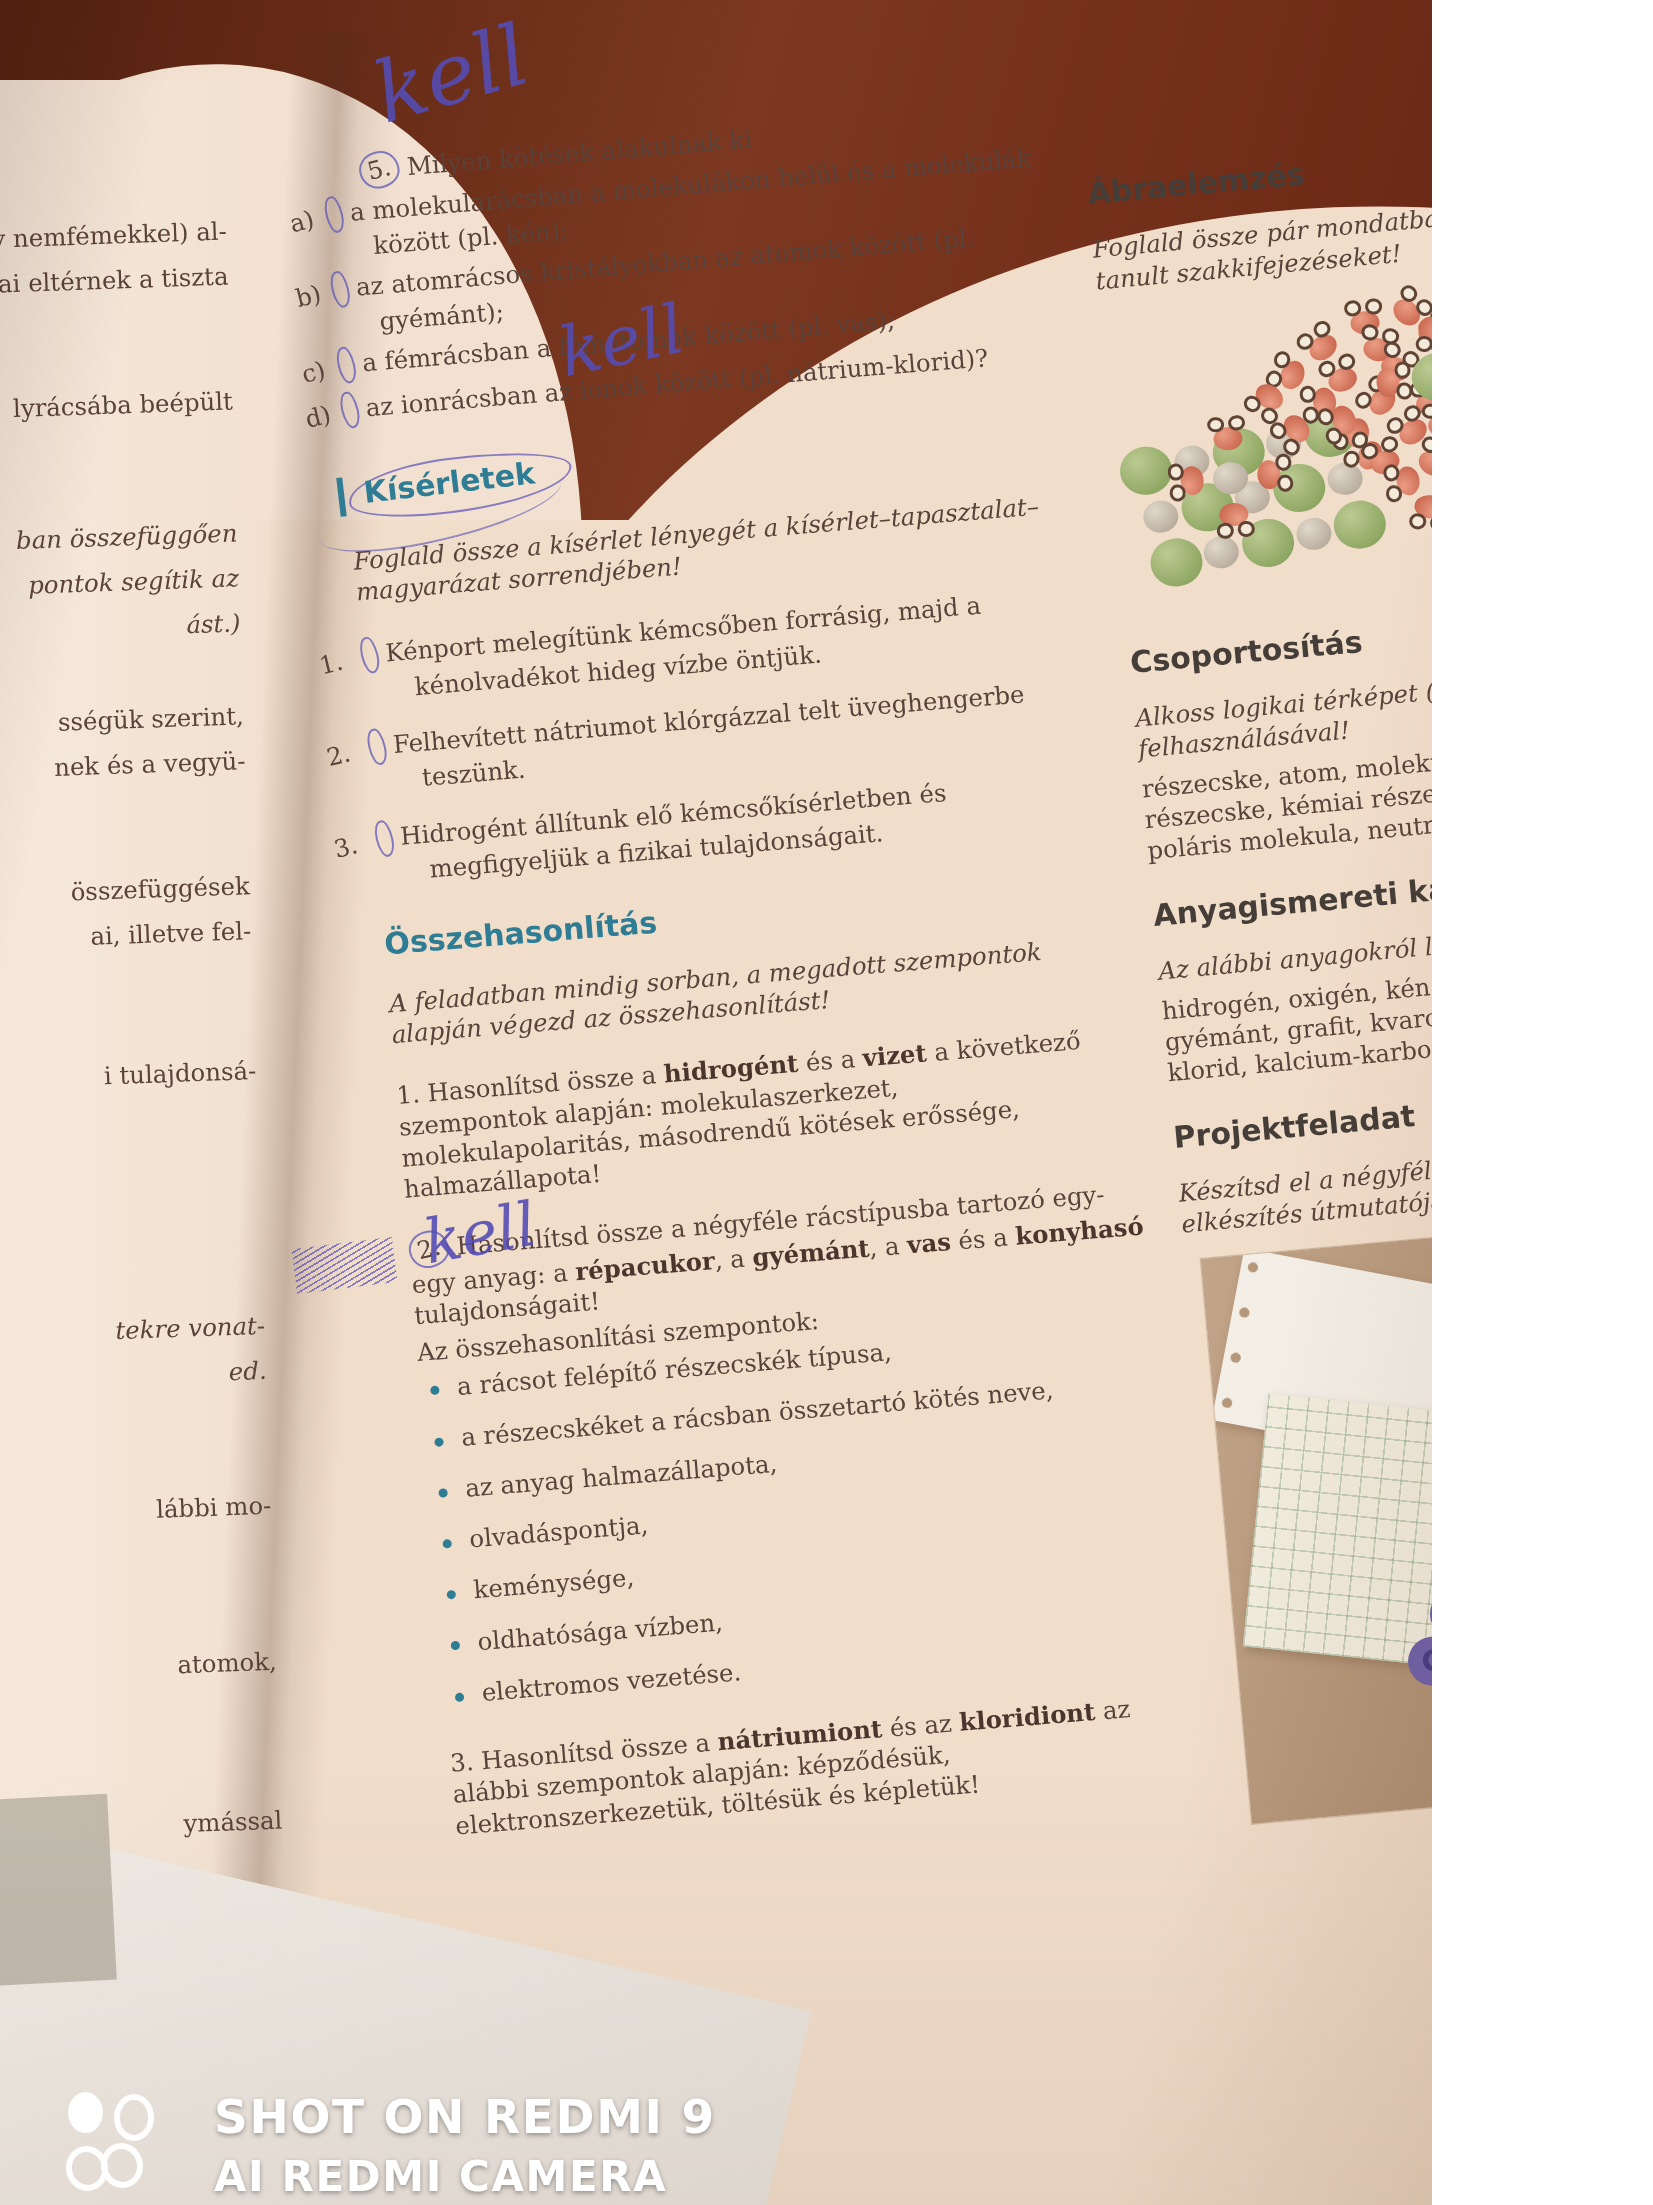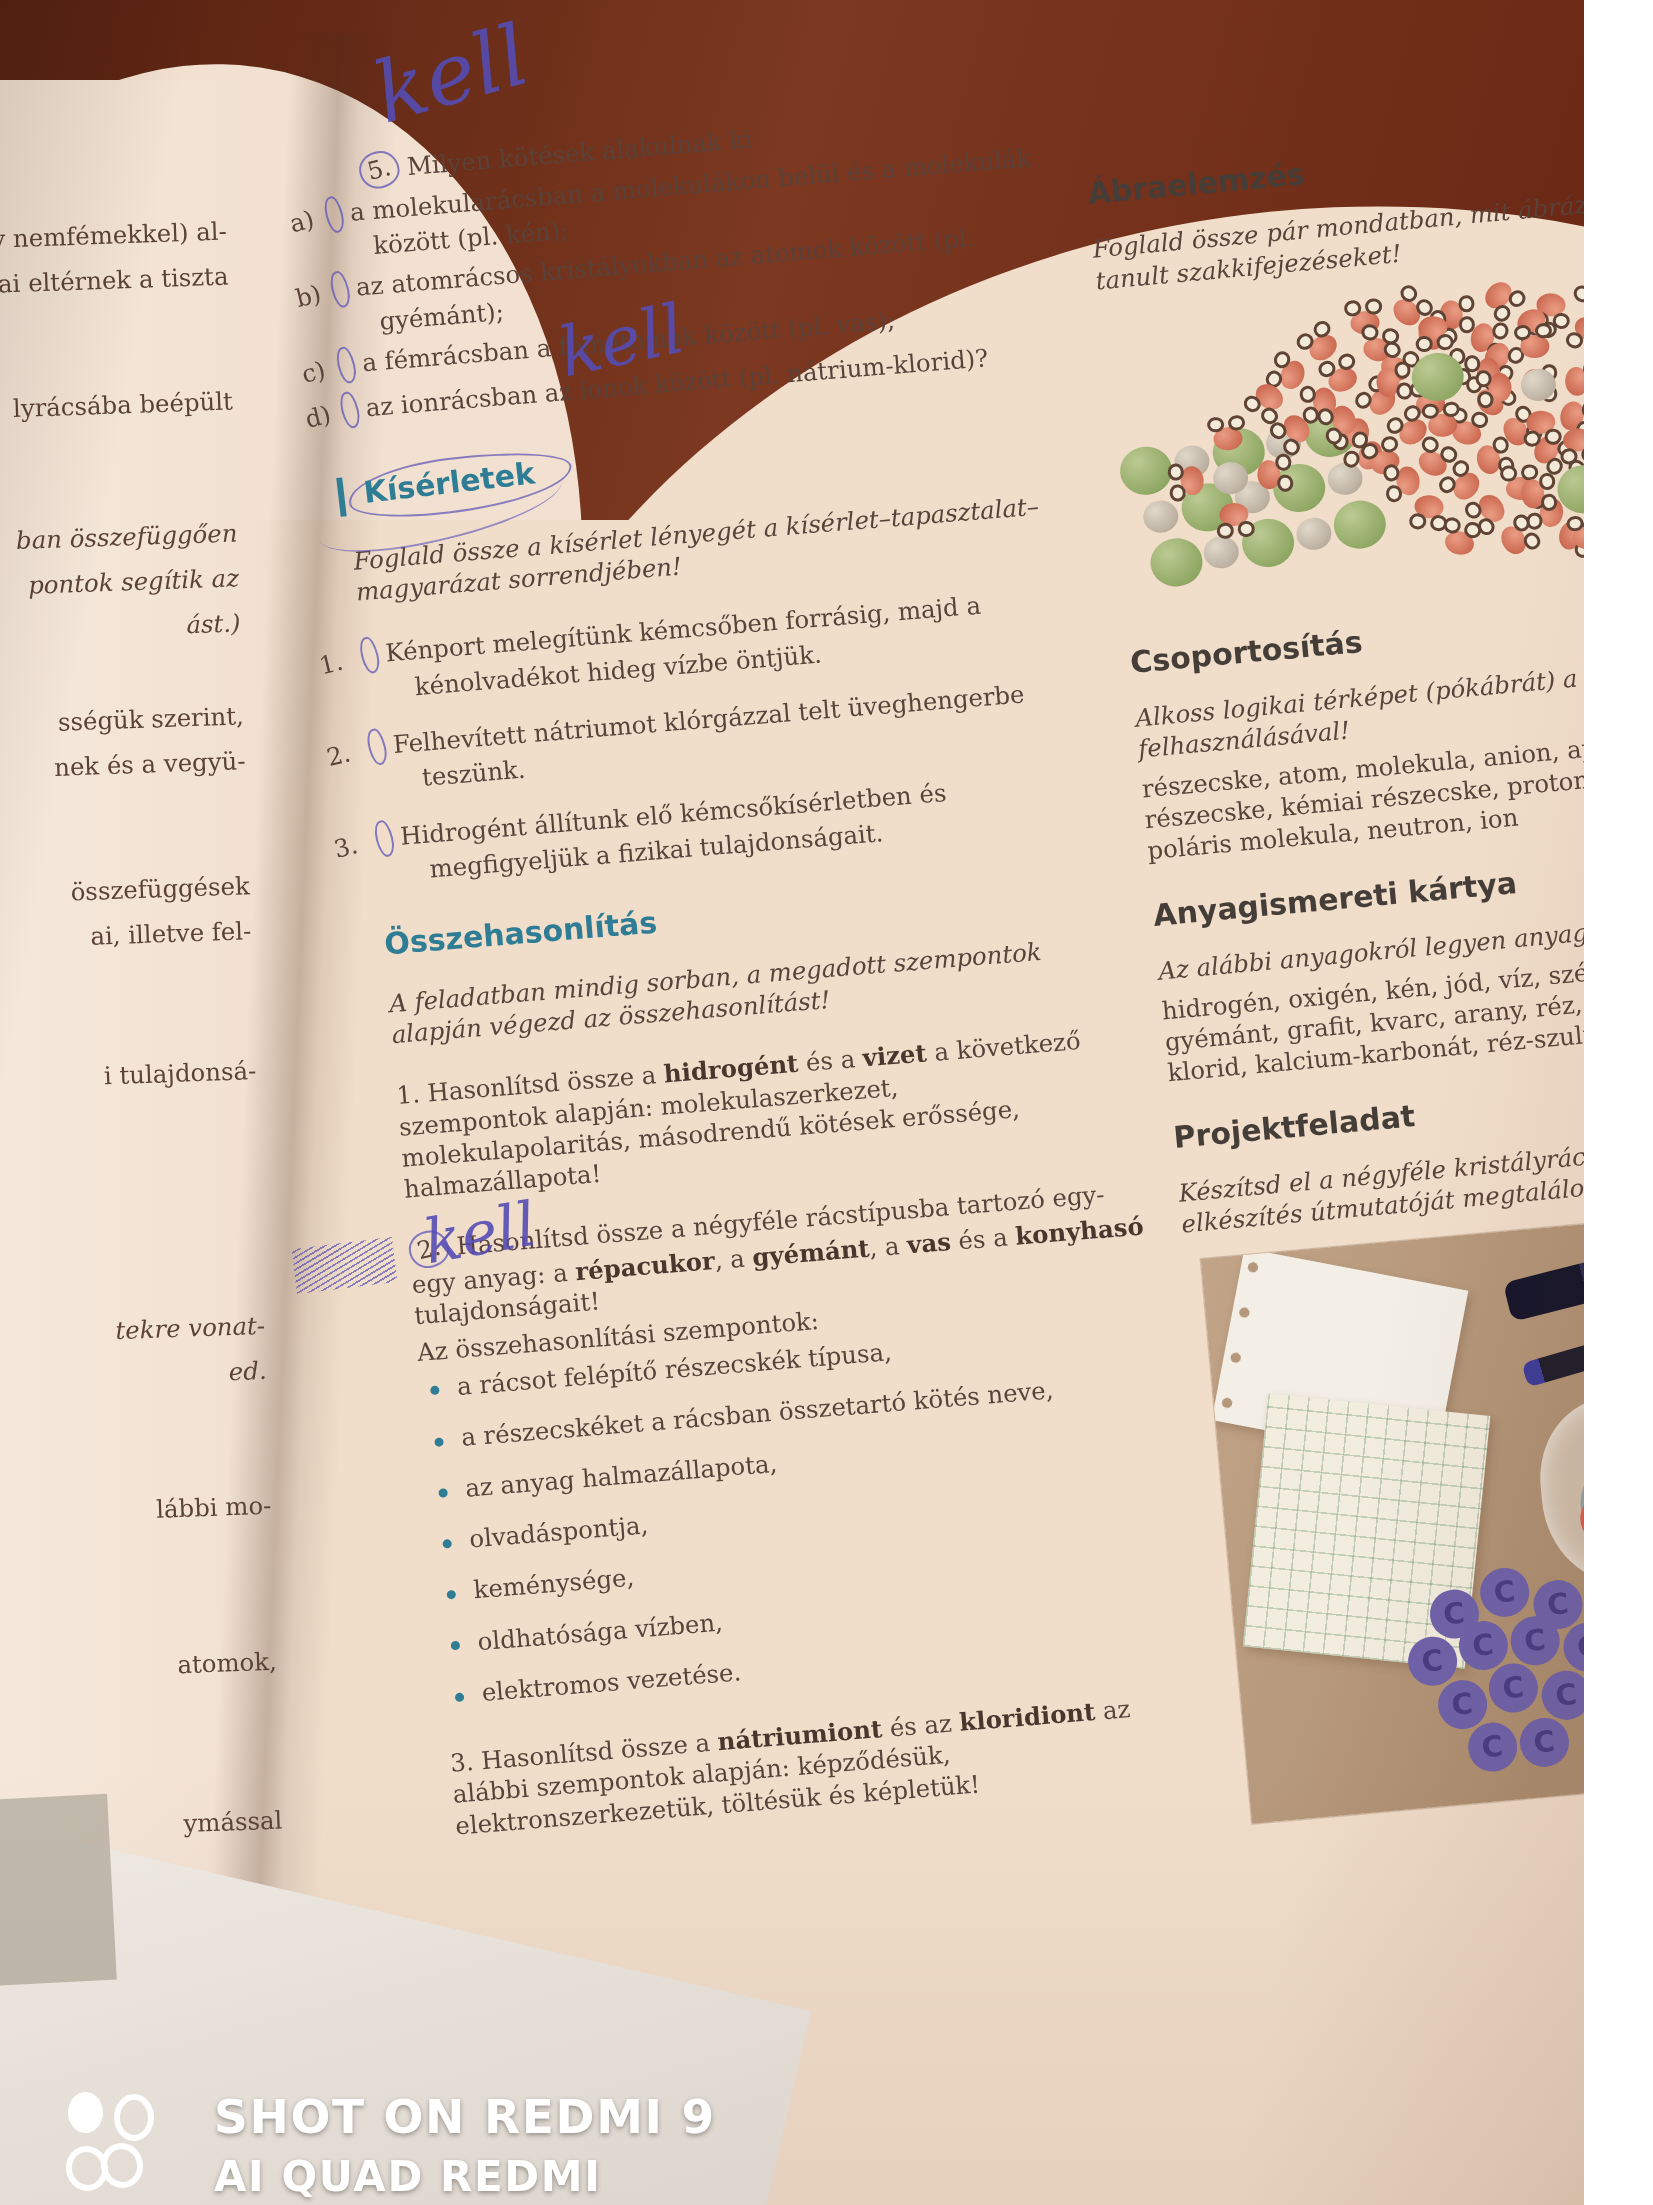--- a/index.html
+++ b/index.html
@@ -1,16 +1,16 @@
 <!DOCTYPE html>
 <html style="font-size:8.5px"><head>
 <meta charset="utf-8">
 <style>
   html,body{margin:0;padding:0;}
-  .scene{position:relative;width:1584px;height:2205px;overflow:hidden;
+  .scene{position:relative;width:1432px;height:2205px;overflow:hidden;
          background:#f0ddca;font-family:"DejaVu Serif",serif;}
 
   
   .table-bg{position:absolute;inset:0;
     background:linear-gradient(105deg,#54200f 0%,#7c3820 38%,#6d2a16 72%,#5e2413 100%);}
   .page-bump-left{position:absolute;left:-228px;top:61px;width:806px;height:1113px;
     background:#f2e1d1;border-radius:50%;transform:rotate(9deg);}
   .page-bump-right{position:absolute;left:435px;top:209px;width:1802px;height:1484px;
     background:#f0ddca;border-radius:50%;transform:rotate(-7deg);}
   .page-body{position:absolute;left:-106px;top:520px;width:1908px;height:1855px;
@@ -653,16 +653,16 @@
   <div class="lighting"></div>
 
   <div class="watermark">
     <div class="wm-logo">
       <div class="wm-dot"></div>
         <div class="wm-ring"></div>
       <div class="wm-inf1"></div>
         <div class="wm-inf2"></div>
     </div>
     <div class="wm-l1">SHOT ON REDMI 9</div>
-    <div class="wm-l2">AI QUAD REDMI</div>
+    <div class="wm-l2">AI REDMI CAMERA</div>
   </div>
 </div>
 
 
 </body></html>

